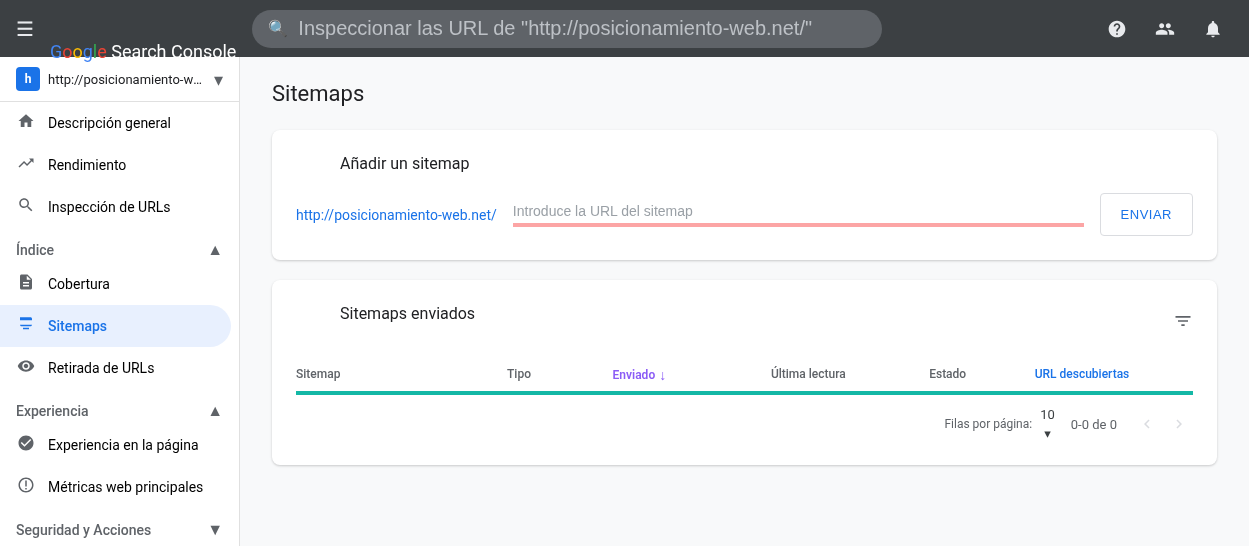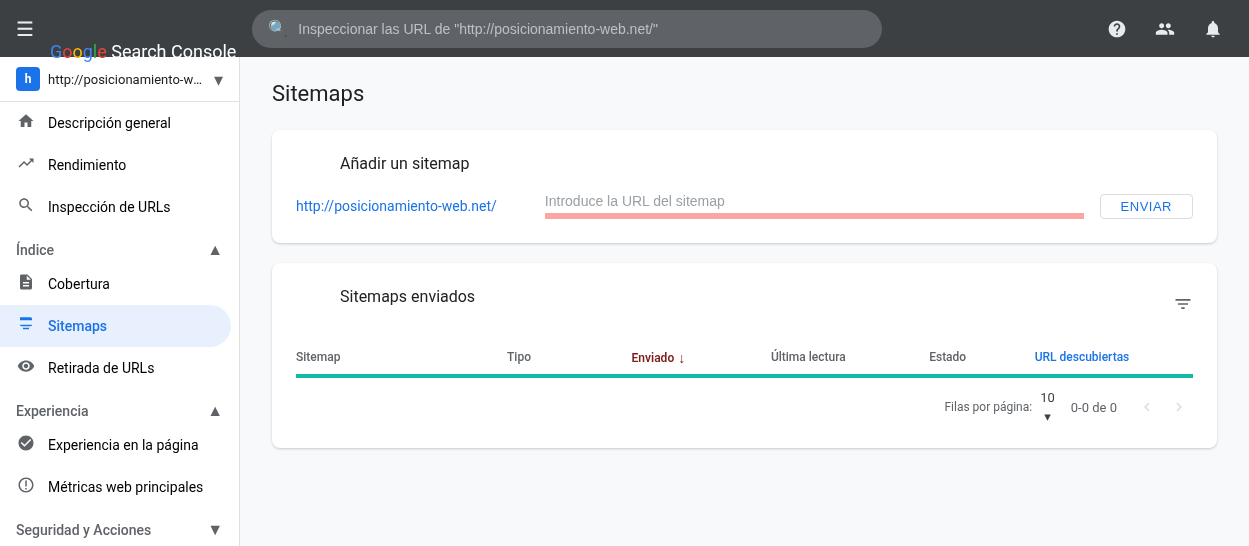--- a/index.html
+++ b/index.html
@@ -36,21 +36,21 @@
       align-items: center;
       padding: 0 16px;
       height: 38px;
       gap: 10px;
     }
     .search-bar input {
       background: transparent;
       border: none;
       outline: none;
       color: #fde047;
-      font-size: 14px;
+      font-size: 20px;
       width: 100%;
     }
     .search-bar input::placeholder { color: #bdc1c6; }
     .search-icon-topbar { color: #bdc1c6; font-size: 16px; }
 
     .topbar-actions { margin-left: auto; display: flex; align-items: center; gap: 8px; }
     .topbar-icon-btn {
       width: 40px; height: 40px;
       border-radius: 50%;
       display: flex; align-items: center; justify-content: center;
@@ -150,39 +150,38 @@
       align-items: center;
       gap: 16px;
     }
     .sitemap-url-prefix {
       color: #1a73e8;
       font-size: 14px;
       white-space: nowrap;
     }
     .sitemap-input-wrapper {
       flex: 1;
-      border-bottom: 6px solid #fca5a5;
+      border-bottom: 4px solid #fca5a5;
       display: flex;
       align-items: flex-start;
       padding-bottom: 4px;
-      margin-left: 32px;
     }
     .sitemap-input-wrapper input {
       border: none;
       outline: none;
       font-size: 14px;
       color: #202124;
       width: 100%;
     }
     .sitemap-input-wrapper input::placeholder { color: #9aa0a6; }
     .enviar-btn {
       background: #fff;
       border: 1px solid #dadce0;
       border-radius: 4px;
-      padding: 4px 20px;
+      padding: 13px 20px;
       font-size: 13px;
       color: #1a73e8;
       font-weight: 500;
       cursor: pointer;
       letter-spacing: 0.5px;
       text-transform: uppercase;
     }
 
     
     .sitemaps-card-header {
@@ -199,26 +198,25 @@
       grid-template-columns: 2fr 1fr 1.5fr 1.5fr 1fr 1.5fr;
       padding: 8px 0;
       border-bottom: 4px solid #14b8a6;
     }
     .table-header-cell {
       font-size: 12px;
       color: #5f6368;
       font-weight: 500;
     }
     .table-header-cell.sorted {
-      color: #7f1d1d;
+      color: #8b5cf6;
       font-weight: 600;
       display: flex;
       align-items: center;
       gap: 4px;
-      margin-left: 19px;
     }
     .sort-arrow { font-size: 14px; }
 
     .table-footer {
       display: flex;
       align-items: center;
       justify-content: flex-end;
       padding: 12px 0 0;
       gap: 16px;
       color: #5f6368;

